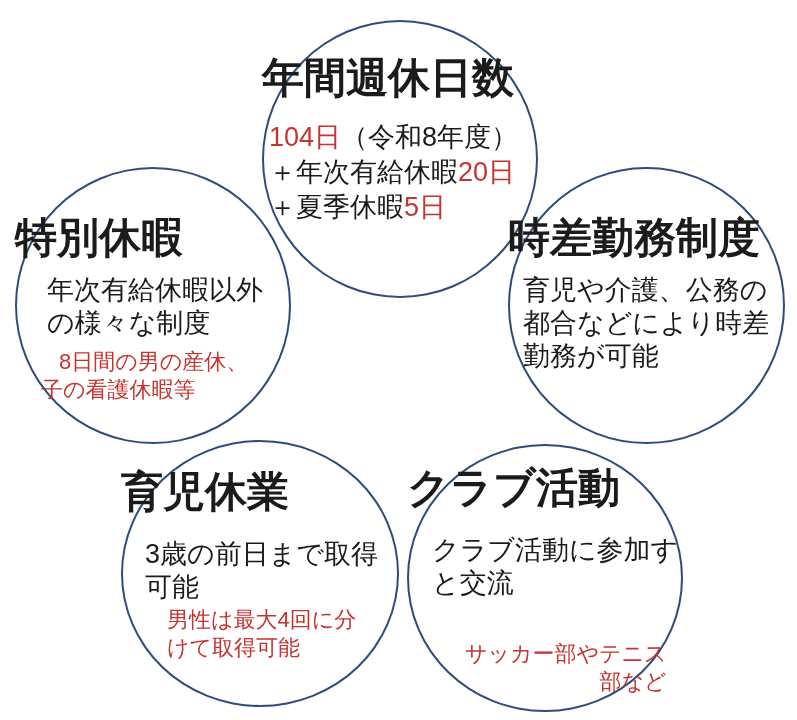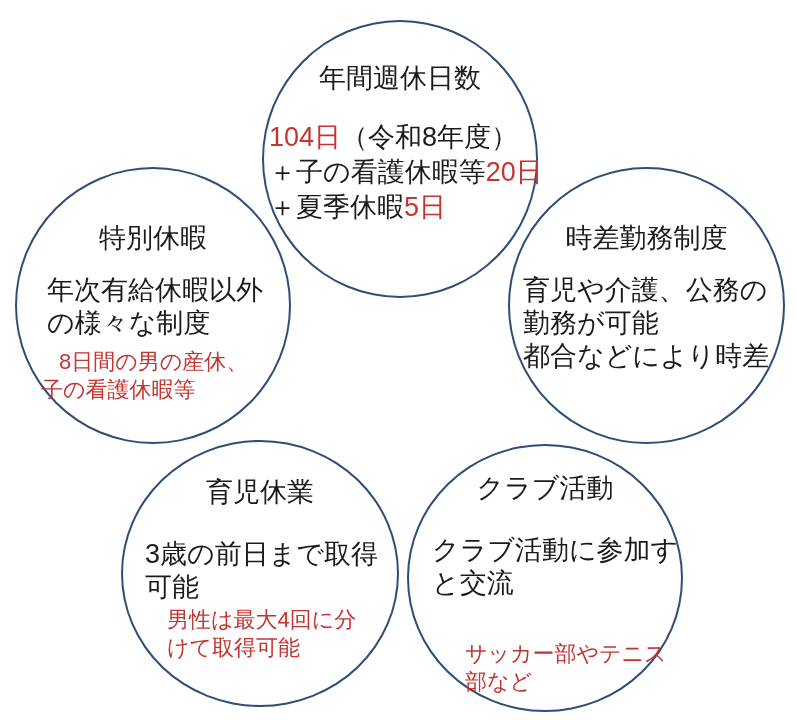--- a/index.html
+++ b/index.html
@@ -24,24 +24,24 @@
     box-sizing:border-box;
   }
   .c-annual   {left:262px;top:20px;width:276px;height:278px;}
   .c-special  {left:15px;top:167px;width:276px;height:277px;}
   .c-staggered{left:508px;top:167px;width:277px;height:277px;}
   .c-childcare{left:121px;top:440px;width:278px;height:267px;}
   .c-club     {left:407px;top:444px;width:276px;height:268px;}
 
   .title{
     position:absolute;
-    font-weight:normal;
-    font-size:27px;
+    font-weight:bold;
+    font-size:42px;
     line-height:40px;
-    text-align:center;
+    text-align:left;
     white-space:nowrap;
     color:var(--black);
   }
   .t-annual   {left:262px;top:58px;width:276px;}
   .t-special  {left:15px;top:218px;width:276px;}
   .t-staggered{left:508px;top:218px;width:277px;}
   .t-childcare{left:121px;top:472px;width:278px;}
   .t-club     {left:407px;top:468px;width:276px;}
 
   .body{
@@ -59,57 +59,57 @@
   .note{
     position:absolute;
     font-size:22px;
     line-height:28px;
     color:var(--red);
     white-space:nowrap;
   }
   .n-special  {left:41px;top:348px;}
   .n-special .indent{padding-left:18px;}
   .n-childcare{left:167px;top:606px;}
-  .n-club     {left:465px;top:640px;}
+  .n-club     {left:465px;top:640px;text-align:right;}
 
   .red{color:var(--red);}
 </style>
 </head>
 <body>
 
 <div class="canvas">
 
   <div class="circle c-annual"></div>
   <div class="circle c-special"></div>
   <div class="circle c-staggered"></div>
   <div class="circle c-childcare"></div>
   <div class="circle c-club"></div>
 
   <div class="title t-annual">年間週休日数</div>
   <div class="body b-annual">
     <div class="line"><span class="red">104日</span><span>（令和8年度）</span></div>
-    <div class="line"><span>＋子の看護休暇等</span><span class="red">20日</span></div>
+    <div class="line"><span>＋年次有給休暇</span><span class="red">20日</span></div>
     <div class="line"><span>＋夏季休暇</span><span class="red">5日</span></div>
   </div>
 
   <div class="title t-special">特別休暇</div>
   <div class="body b-special">
     <div class="line">年次有給休暇以外</div>
     <div class="line">の様々な制度</div>
   </div>
   <div class="note n-special">
     <div class="line indent">8日間の男の産休、</div>
     <div class="line">子の看護休暇等</div>
   </div>
 
   <div class="title t-staggered">時差勤務制度</div>
   <div class="body b-staggered">
     <div class="line">育児や介護、公務の</div>
+    <div class="line">都合などにより時差</div>
     <div class="line">勤務が可能</div>
-    <div class="line">都合などにより時差</div>
   </div>
 
   <div class="title t-childcare">育児休業</div>
   <div class="body b-childcare">
     <div class="line">3歳の前日まで取得</div>
     <div class="line">可能</div>
   </div>
   <div class="note n-childcare">
     <div class="line">男性は最大4回に分</div>
     <div class="line">けて取得可能</div>

